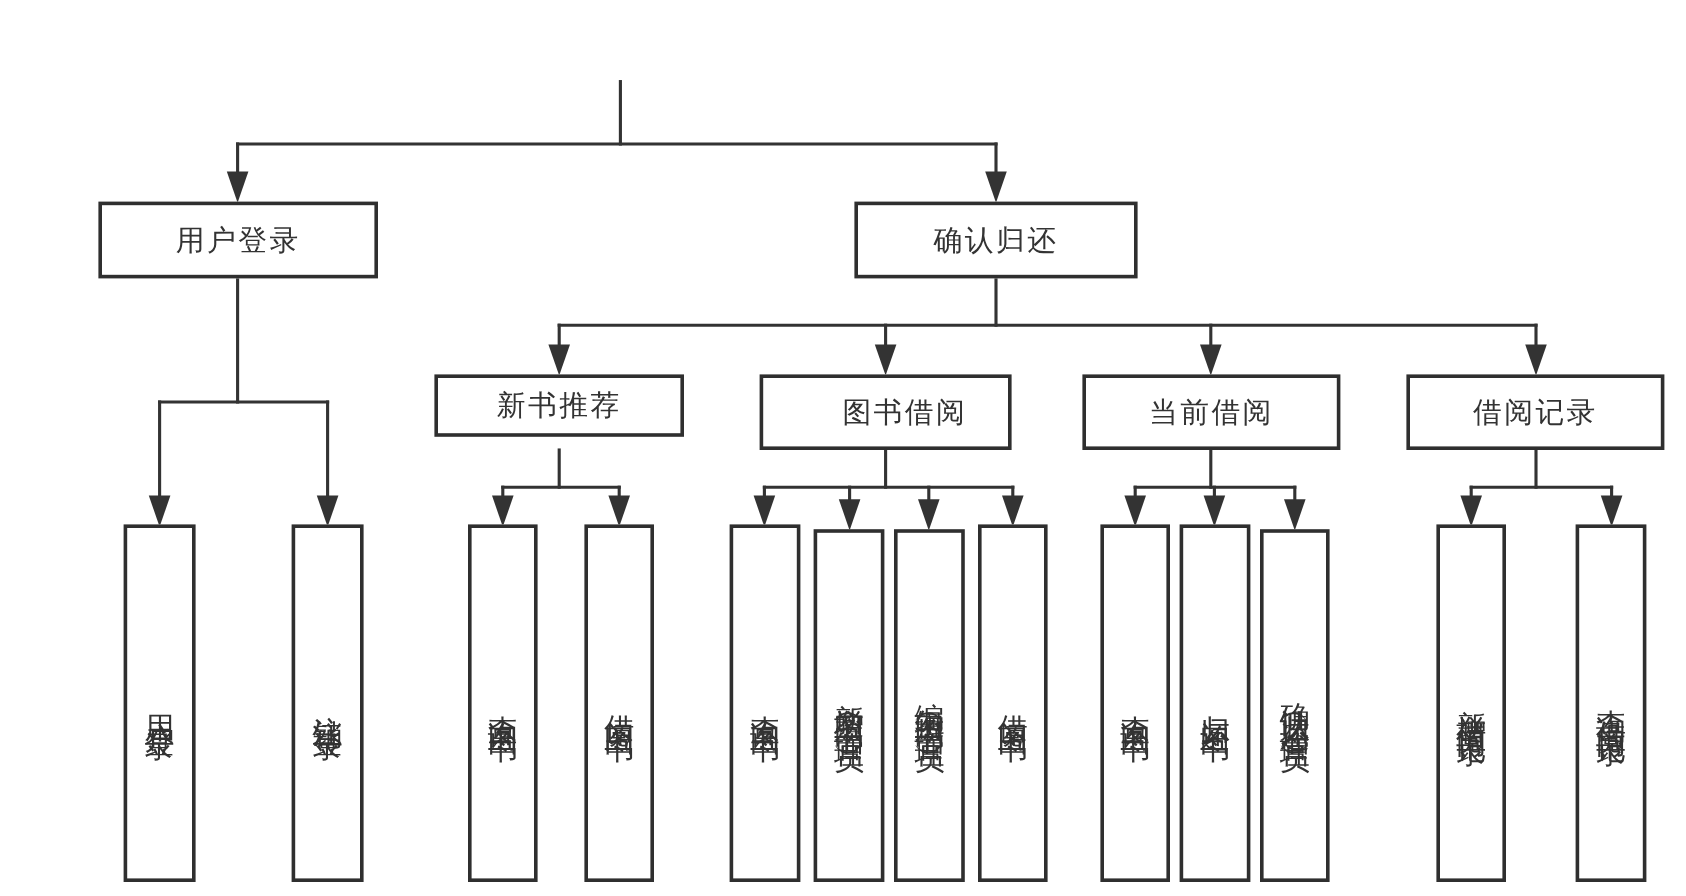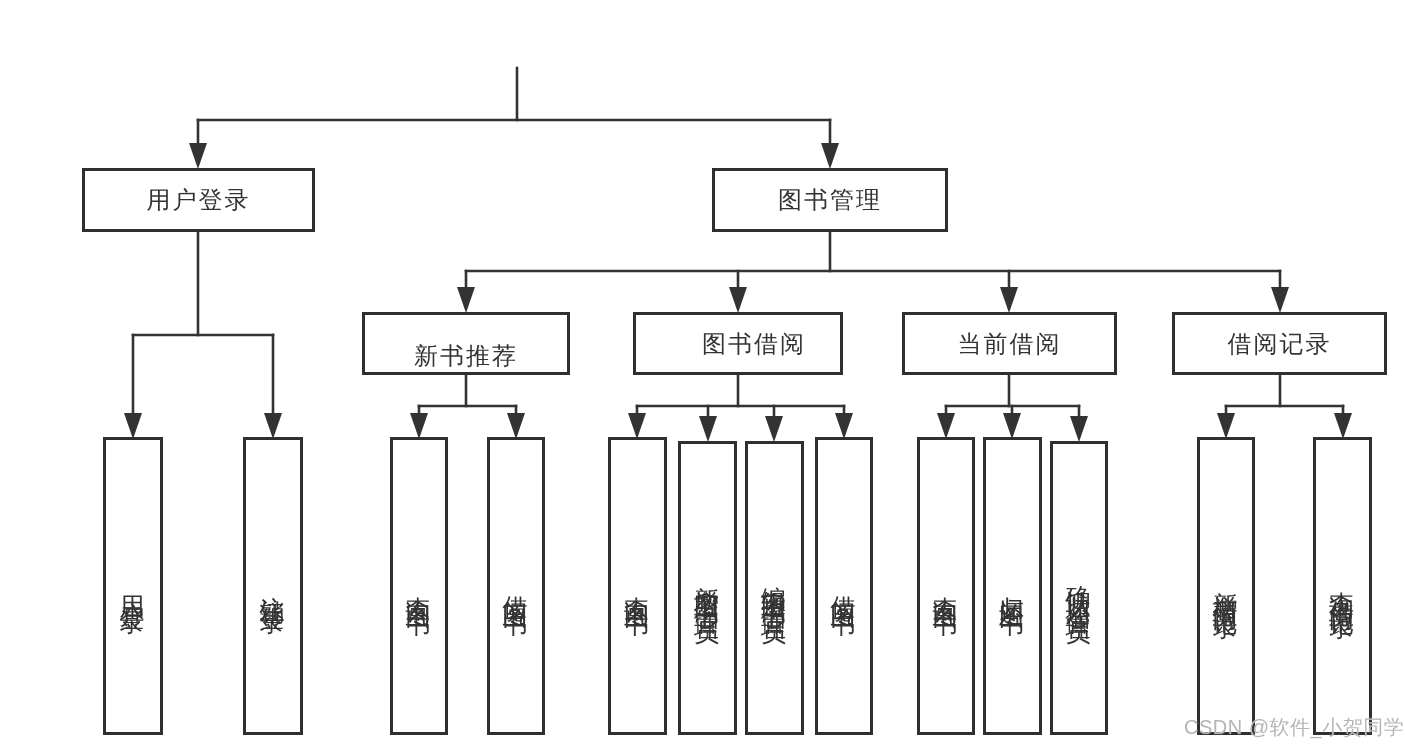--- a/index.html
+++ b/index.html
@@ -49,21 +49,21 @@
     left:1184px;top:714px;
     font-size:20px;letter-spacing:0.5px;
     color:var(--watermark);
     text-shadow:0 0 1px rgba(255,255,255,0.6);
     white-space:nowrap;
   }
   
   .n-root{left:9px;top:13px;width:1010px;height:55px;}
   .n-l2a{left:82px;top:168px;width:233px;height:64px;}
   .n-l2b{left:712px;top:168px;width:236px;height:64px;}
-  .n-l3a{left:362px;top:312px;width:208px;height:63px;align-items:flex-end;}
+  .n-l3a{left:362px;top:312px;width:208px;height:52px;}
   .n-l3b{left:633px;top:312px;width:210px;height:63px;padding-left:32px;}
   .n-l3c{left:902px;top:312px;width:215px;height:63px;}
   .n-l3d{left:1172px;top:312px;width:215px;height:63px;}
   .leaf{top:437px;height:298px;width:60px;}
   .n-a1{left:103px;}
   .n-a2{left:243px;}
   .n-b1{left:390px;width:58px;}
   .n-b2{left:487px;width:58px;}
   .n-c1{left:608px;width:59px;}
   .n-c2{left:678px;width:59px;top:441px;height:294px;}
@@ -144,21 +144,21 @@
       <polygon points="1217,413 1235,413 1226,439"></polygon>
       <polygon points="1334,413 1352,413 1343,439"></polygon>
     </g>
   </svg>
 
 
   <div class="node n-l2a">
     <span class="hlabel">用户登录</span>
   </div>
   <div class="node n-l2b">
-    <span class="hlabel">图书管理</span>
+    <span class="hlabel">确认归还</span>
   </div>
 
   <div class="node n-l3a">
     <span class="hlabel">新书推荐</span>
   </div>
   <div class="node n-l3b">
     <span class="hlabel">图书借阅</span>
   </div>
   <div class="node n-l3c">
     <span class="hlabel">当前借阅</span>
@@ -204,15 +204,14 @@
     <span class="vlabel">确认归还（管理员）</span>
   </div>
 
   <div class="node leaf n-e1">
     <span class="vlabel">新增借阅记录</span>
   </div>
   <div class="node leaf n-e2">
     <span class="vlabel">查询借阅记录</span>
   </div>
 
-  <div class="watermark">CSDN @软件_小贺同学</div>
 
 </div>
 
 </body></html>

